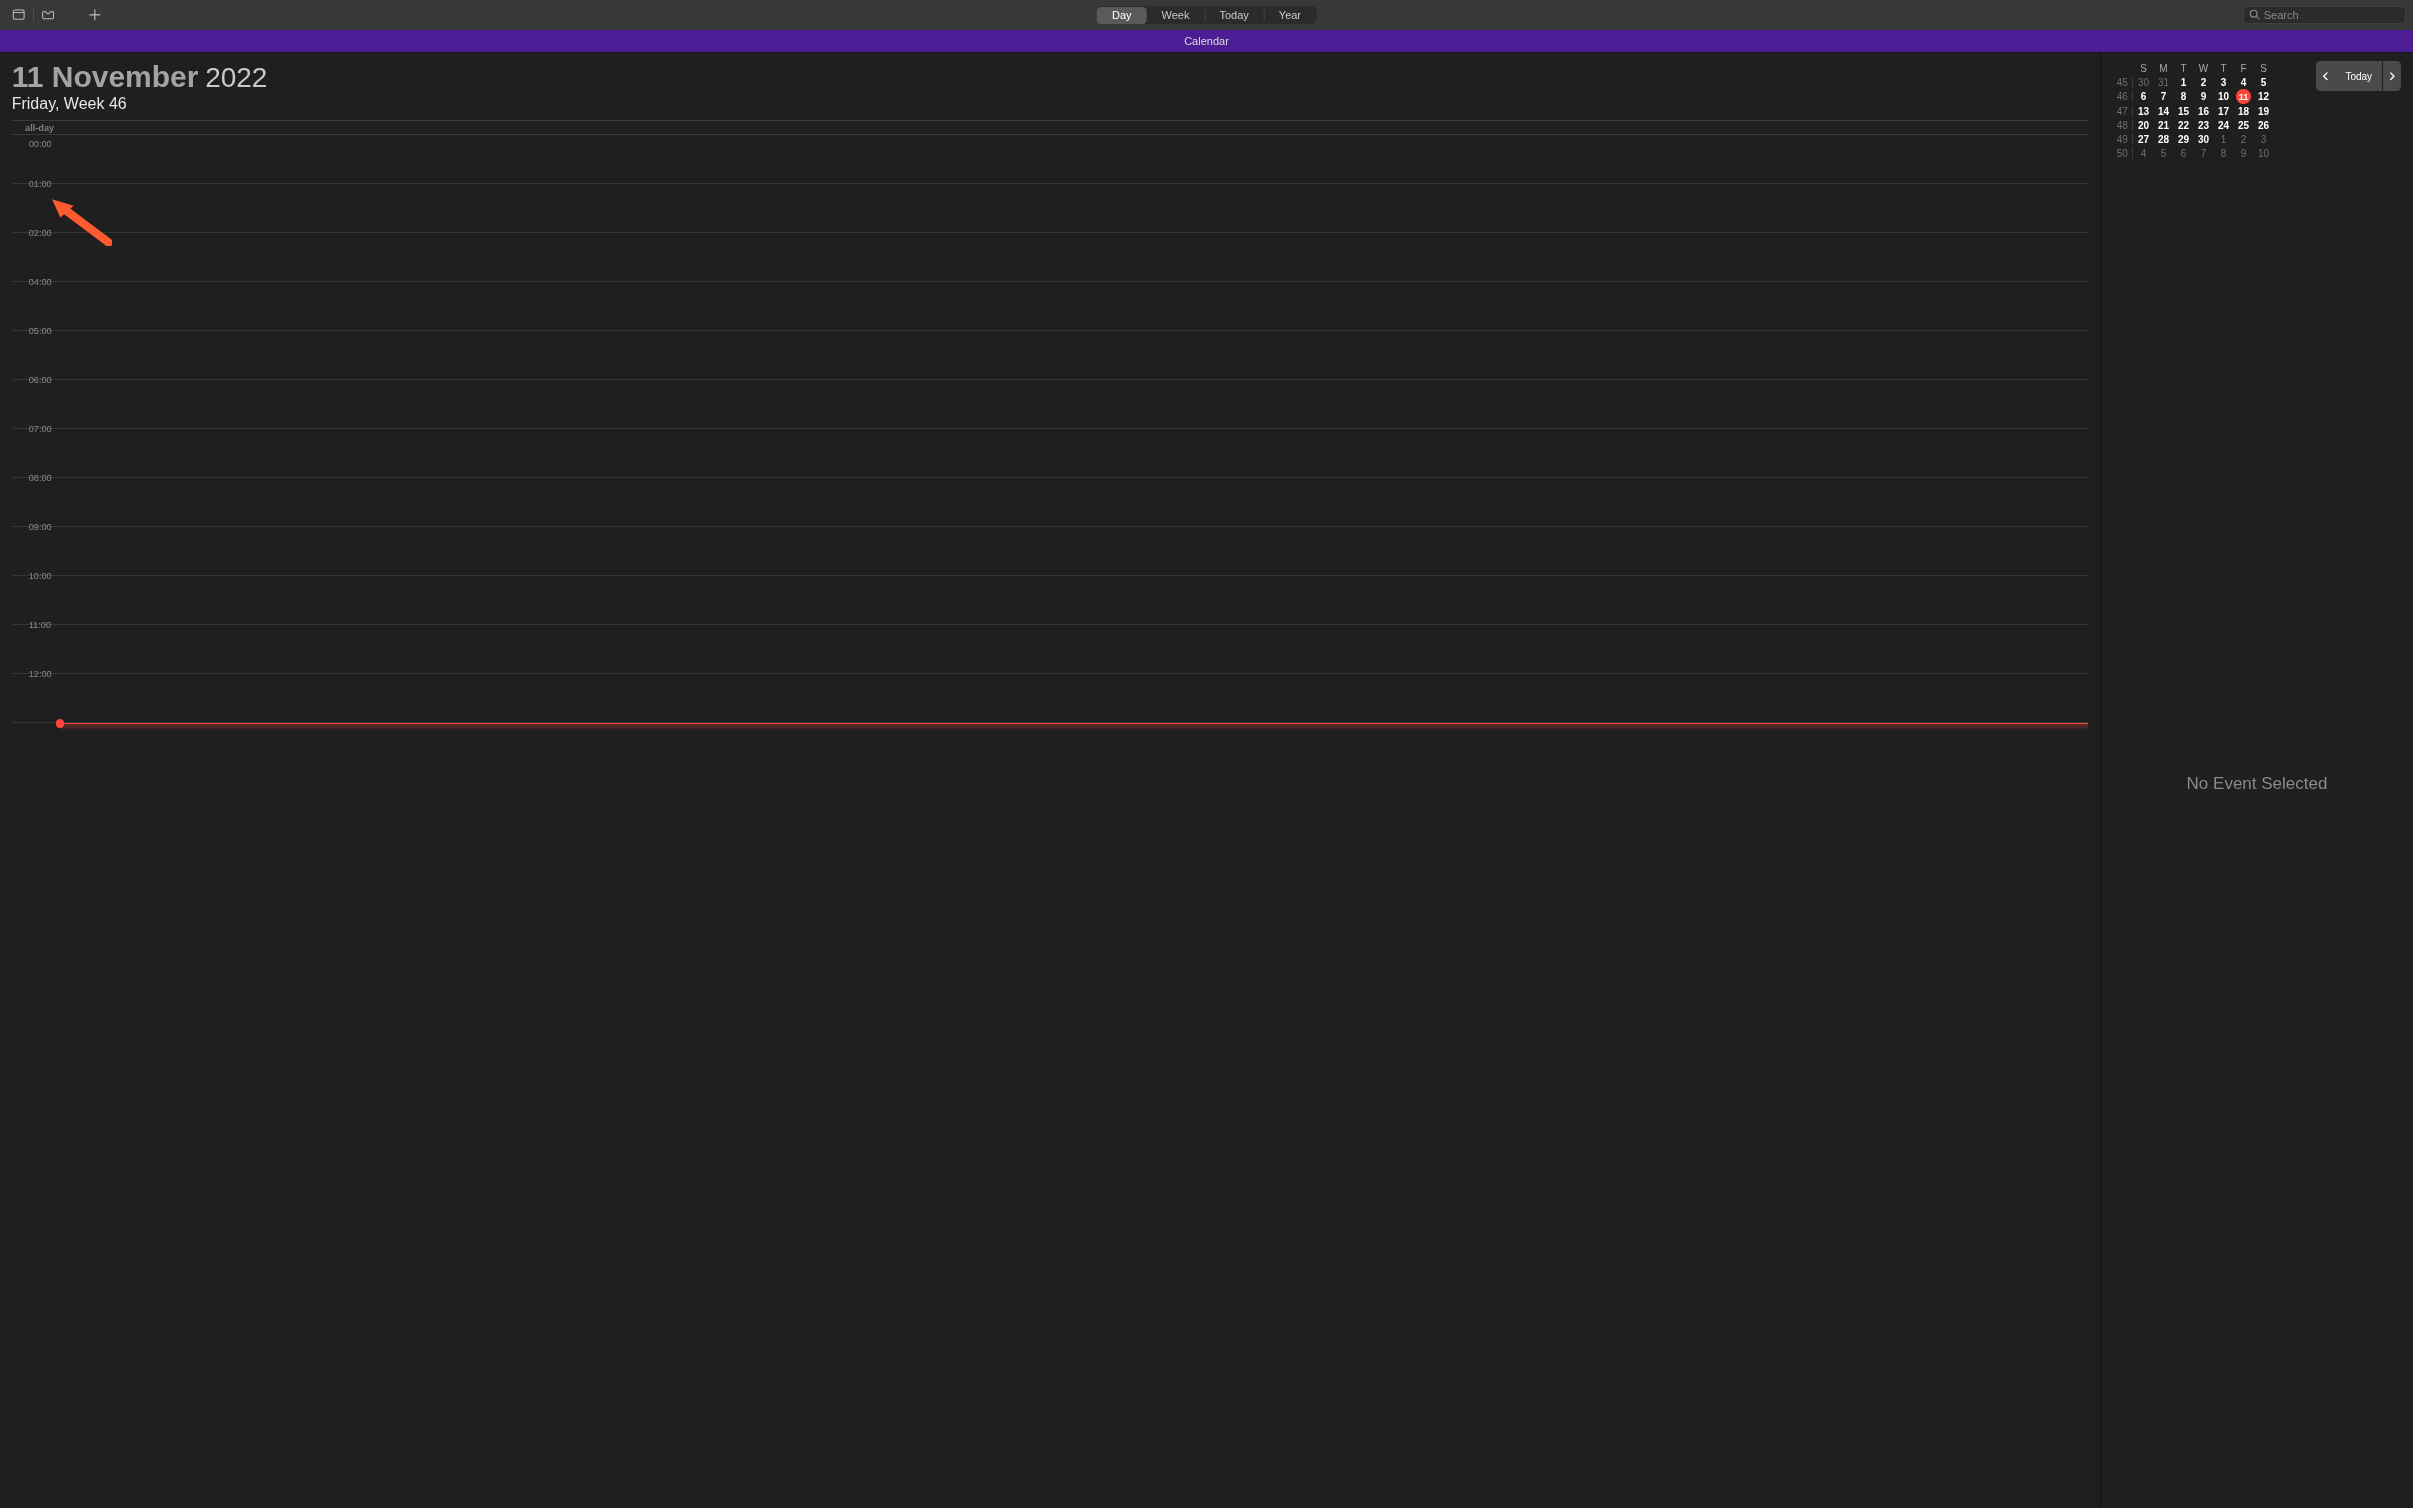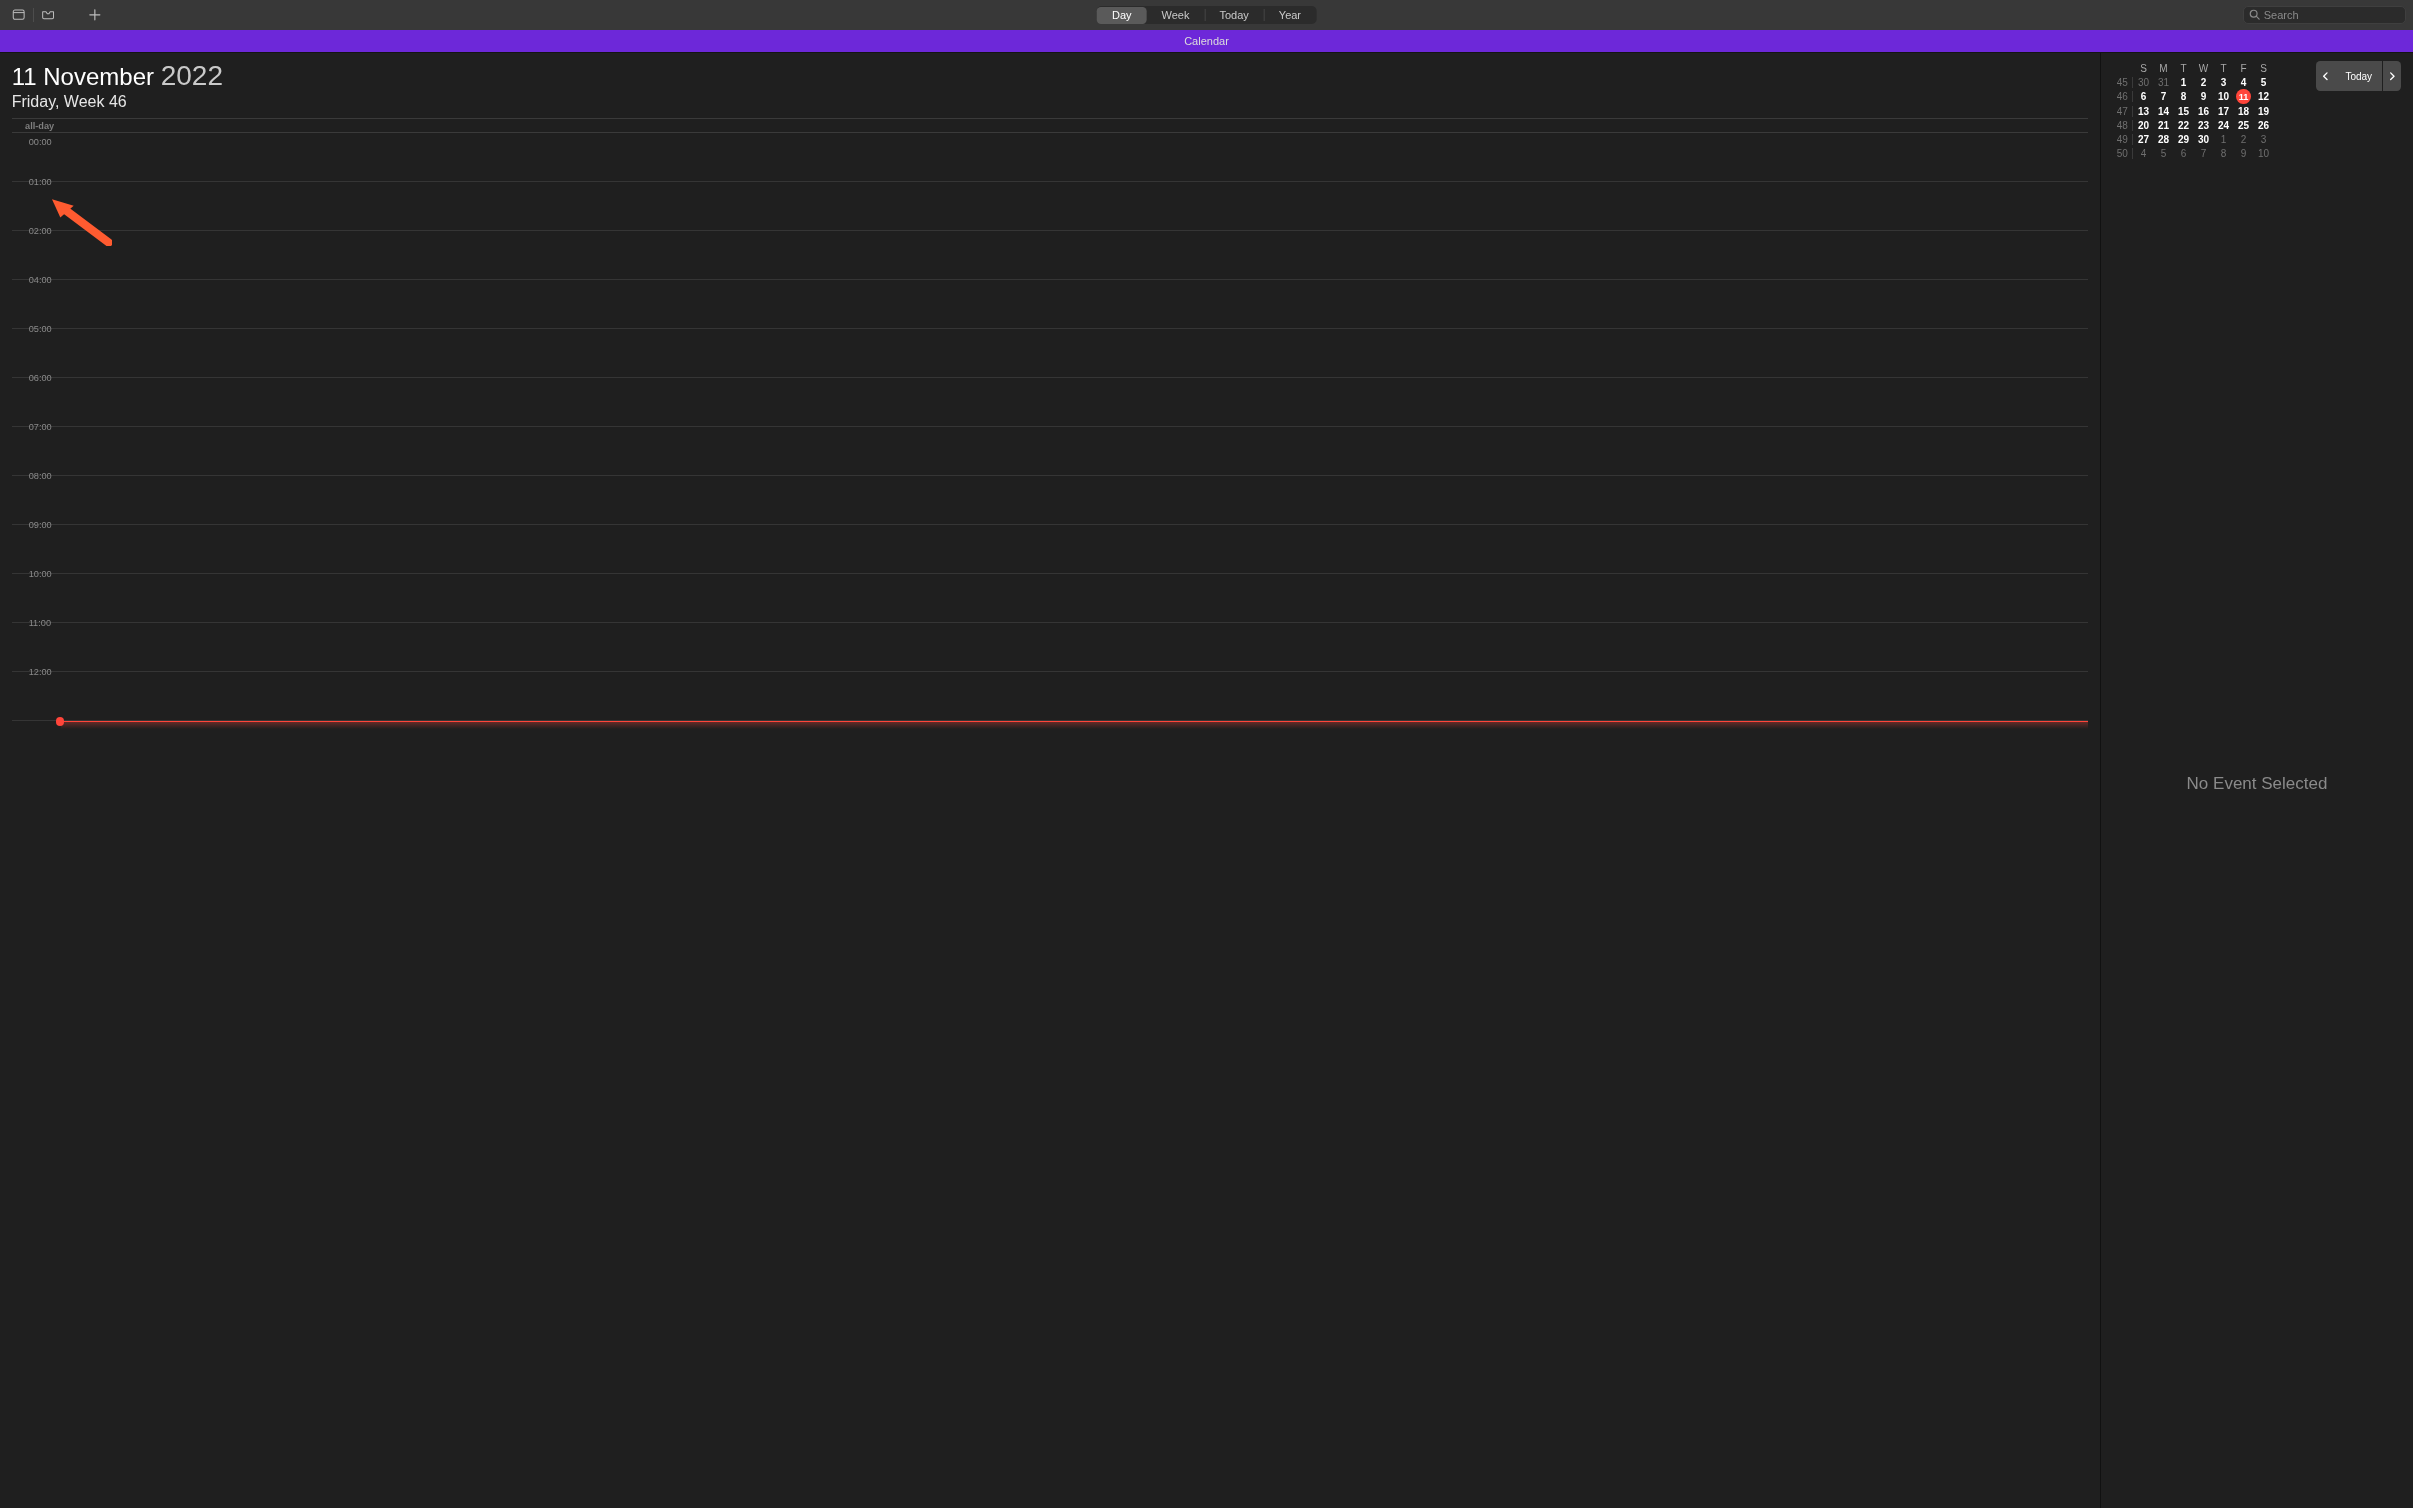--- a/index.html
+++ b/index.html
@@ -95,21 +95,21 @@
     color: #e6e6e6;
     font-size: 11px;
     margin-left: 3.4px;
     flex: 1;
   }
   .search-wrap input::placeholder { color: #8a8a8a; }
 
   
   .subheader {
     height: 22.6px;
-    background: #6d28d9;
+    background: #4c1d95;
     border-bottom: 0.8px solid #141414;
     display: flex;
     align-items: center;
     justify-content: center;
     font-size: 11px;
     color: #dcdcdc;
   }
 
   
   .main {
@@ -138,23 +138,23 @@
   .date-head {
     padding: 6.7px 11.7px 1.7px 11.7px;
   }
   .date-line {
     display: flex;
     align-items: baseline;
     gap: 6.7px;
     white-space: nowrap;
   }
   .date-day-month {
-    font-size: 24px;
-    font-weight: 400;
-    color: #ffffff;
+    font-size: 30px;
+    font-weight: 700;
+    color: #a3a3a3;
   }
   .date-year {
     font-size: 28px;
     font-weight: 400;
     color: #c9c9c9;
   }
   .date-sub {
     font-size: 16px;
     color: #e6e6e6;
     margin-top: 1.7px;

